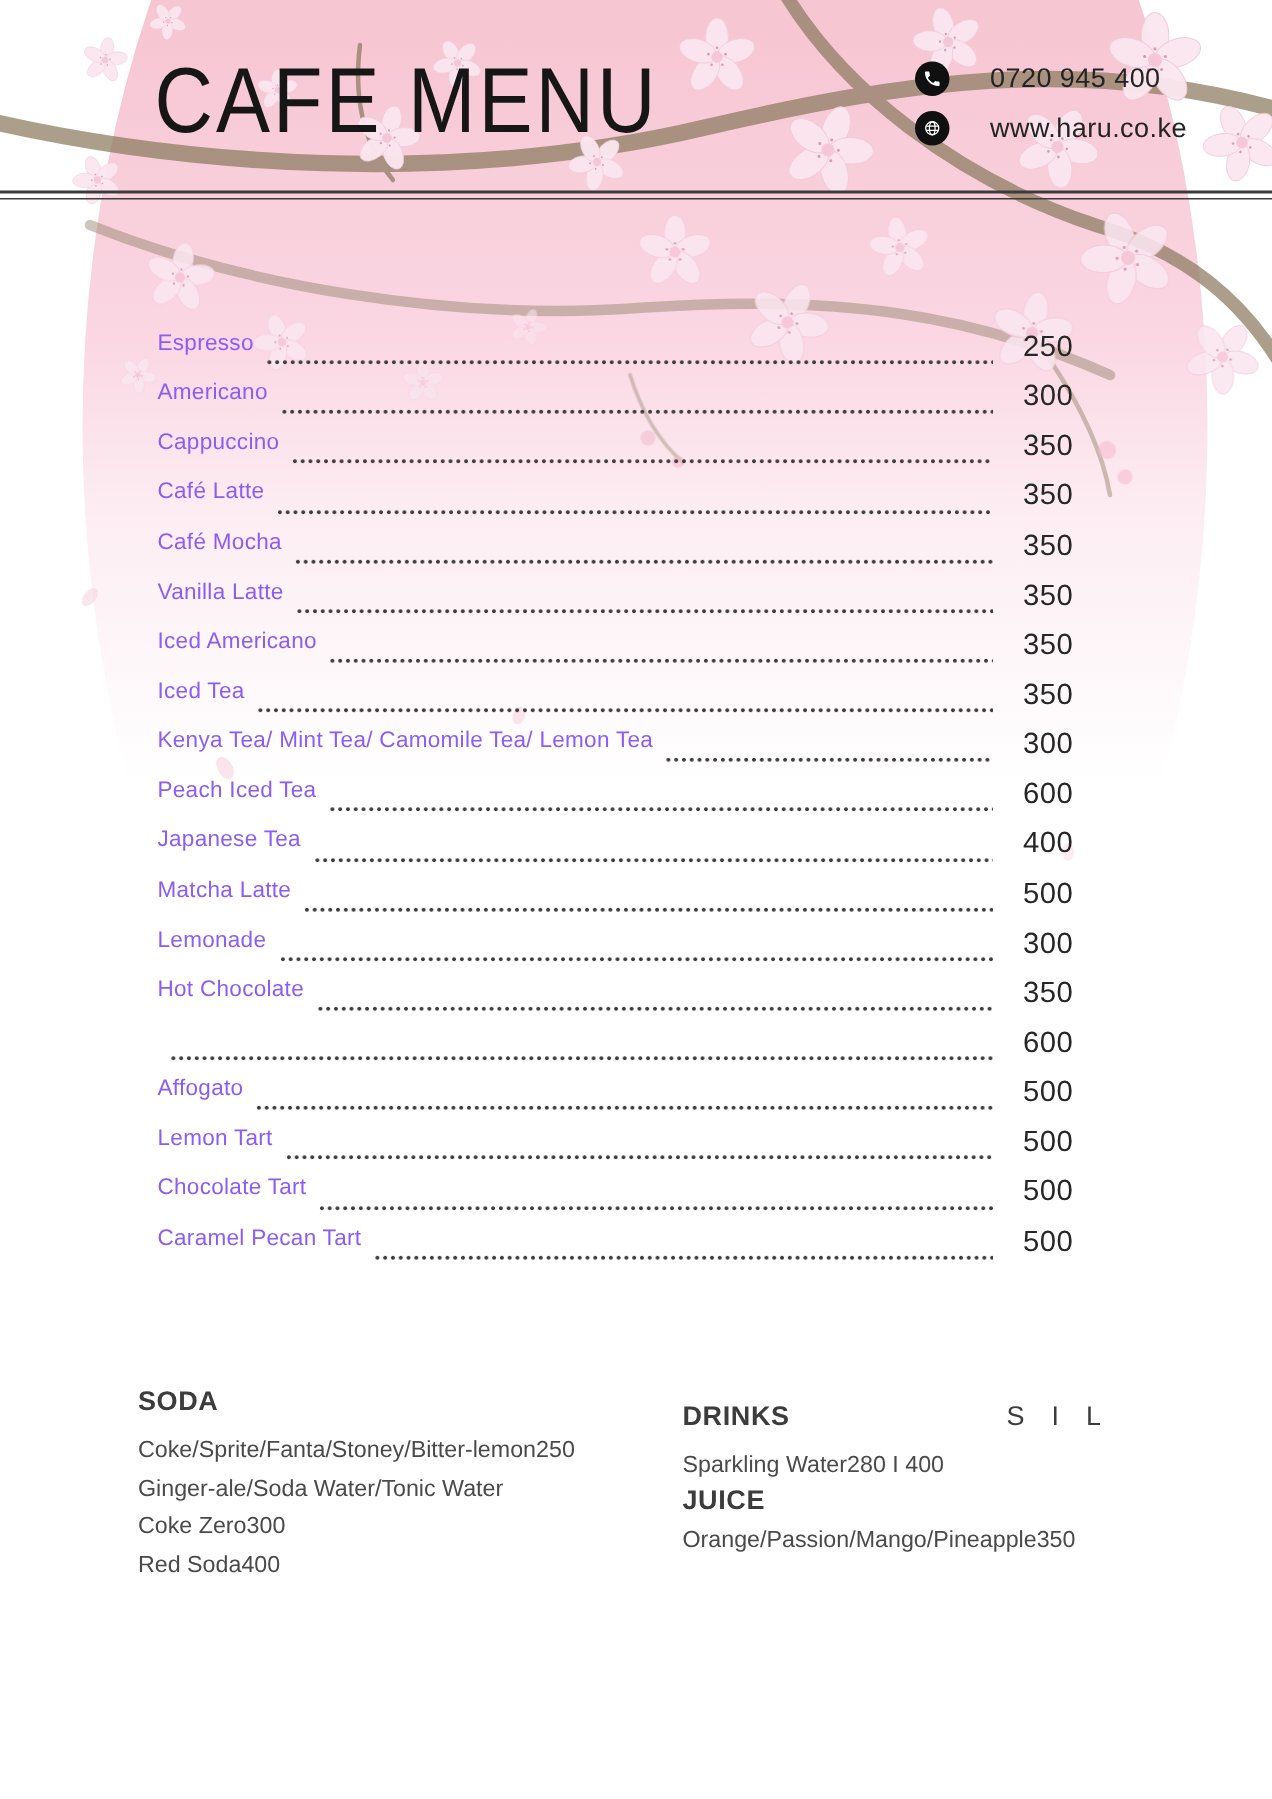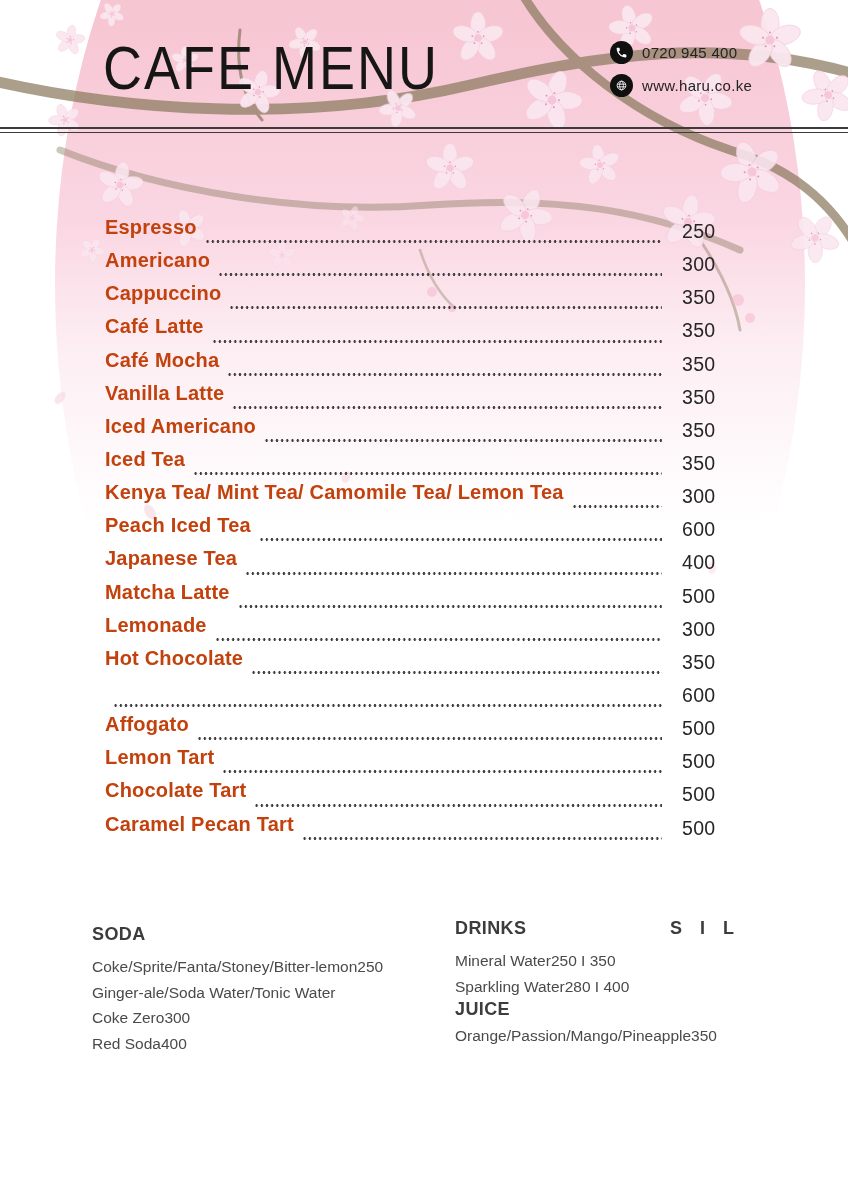--- a/index.html
+++ b/index.html
@@ -31,43 +31,43 @@
     font-size:54px; letter-spacing:2px; font-weight:400; color:#161616;
     transform:scaleY(1.14); transform-origin:top left; white-space:nowrap;
   }
   .contact { position:absolute; left:610px; top:40px; z-index:4; }
   .contact-row { display:flex; align-items:center; height:24px; margin-bottom:9px; }
   .icon-circle {
     width:23px; height:23px; border-radius:50%; background:var(--icon-bg,#101010);
     display:flex; align-items:center; justify-content:center; flex:none;
   }
   .icon-circle svg { width:13px; height:13px; }
-  .contact-text { margin-left:9px; font-size:15px; color:#232323; letter-spacing:.3px; }
+  .contact-text { margin-left:27px; font-size:18px; color:#232323; letter-spacing:.3px; }
   
   .menu-list { position:absolute; left:105px; top:216px; width:615px; z-index:4; }
   .menu-row { display:flex; align-items:baseline; height:33.15px; }
-  .item-name { font-size:20px; color:#c2410c; letter-spacing:.2px; white-space:nowrap;font-weight:bold; }
+  .item-name { font-size:15px; color:#8b5cf6; letter-spacing:.2px; white-space:nowrap; }
   .dots {
     flex:1; align-self:flex-end; height:5px; margin:0 6px 5px 8px;
     background-image:radial-gradient(circle, #3d3d3d 1.1px, rgba(0,0,0,0) 1.45px);
     background-size:5.2px 5px; background-repeat:repeat-x; background-position:left bottom;
   }
   .item-price {
     flex:none; width:38px; margin-left:14px; font-size:19.5px; color:#262626;
     position:relative; top:4px; letter-spacing:.3px;
   }
   
   .section { position:absolute; z-index:4; font-size:15.5px; color:#4a4a4a; }
   .section-soda  { left:92px;  top:924px; width:324px; }
   .section-right { left:455px; top:918px; width:281px; }
   .section-header {
     font-weight:700; color:#3c3c3c; font-size:18px; letter-spacing:.4px;
     display:flex; justify-content:space-between; align-items:baseline;
   }
-  .size-header { font-weight:700; word-spacing:9px; letter-spacing:2px; }
+  .size-header { font-weight:400; word-spacing:9px; letter-spacing:2px;margin-top:16px; }
   .section-rows { margin-top:9px; }
   .section-row { display:flex; justify-content:flex-start; line-height:25.6px; white-space:nowrap; }
   .section-gap { }
   .juice-rows { margin-top:3px; }
 </style>
 </head>
 <body>
 
 <div class="bg-ellipse"></div>
 
@@ -313,24 +313,20 @@
     </div>
 </div>
 
 <div class="section section-right">
   <div class="section-header">
     <span>DRINKS</span>
     <span class="size-header">S I L</span>
   </div>
   <div class="section-rows">
 
-      <div class="section-row">
-        <span>Mineral Water</span>
-        <span>250 I 350</span>
-      </div>
 
       <div class="section-row">
         <span>Sparkling Water</span>
         <span>280 I 400</span>
       </div>
     </div>
   <div class="section-header section-gap">
     <span>JUICE</span>
   </div>
   <div class="section-rows juice-rows">

